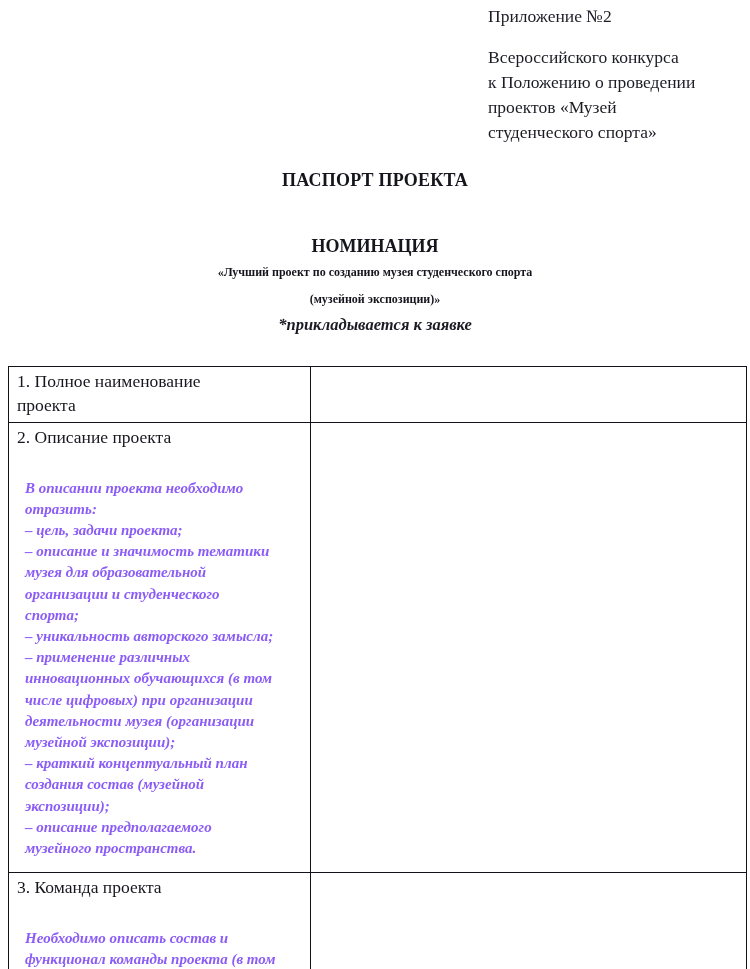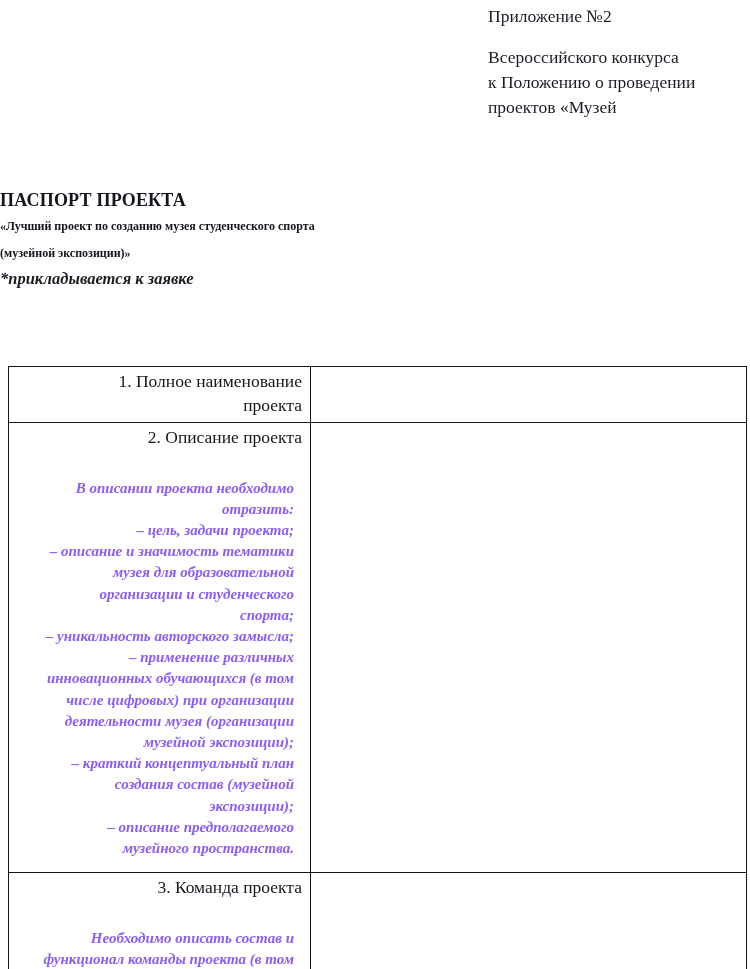--- a/index.html
+++ b/index.html
@@ -38,23 +38,23 @@
     margin: 0 0 16px 0;
   }
   .doc-header .ref-line {
     margin: 0;
   }
 
   
   .title-block {
     position: absolute;
     left: 0;
-    top: 190px;
+    top: 170px;
     width: 750px;
-    text-align: left;
+    text-align: center;
   }
   .passport-title {
     font-size: 18px;
     font-weight: bold;
     letter-spacing: 0.2px;
     margin: 0;
     color: #15151d;
   }
   .nomination-label {
     font-size: 18px;
@@ -89,21 +89,20 @@
   .passport-table td {
     border: 1.6px solid #12121a;
     vertical-align: top;
     padding: 0;
   }
   .col-label { width: 302px; }
   .col-value { width: 436px; }
 
   .cell-pad {
     padding: 3px 8px 5px 8px;
-    text-align: right;
   }
   .row-heading {
     font-size: 17.5px;
     line-height: 23.5px;
     margin: 0;
     color: #16161e;
   }
   .hint-gap {
     height: 20px;
   }
@@ -126,24 +125,26 @@
 </head>
 <body>
 
 <div class="page">
 
   <div class="doc-header">
     <p class="appendix-no">Приложение №2</p>
     <p class="ref-line">Всероссийского конкурса</p>
     <p class="ref-line">к Положению о проведении</p>
     <p class="ref-line">проектов «Музей</p>
+    <p class="ref-line">студенческого спорта»</p>
   </div>
 
   <div class="title-block">
     <p class="passport-title">ПАСПОРТ ПРОЕКТА</p>
+    <p class="nomination-label">НОМИНАЦИЯ</p>
     <p class="nomination-name">«Лучший проект по созданию музея студенческого спорта</p>
     <p class="nomination-name">(музейной экспозиции)»</p>
     <p class="attach-note">*прикладывается к заявке</p>
   </div>
 
   <table class="passport-table">
     <colgroup>
       <col class="col-label">
       <col class="col-value">
     </colgroup>

